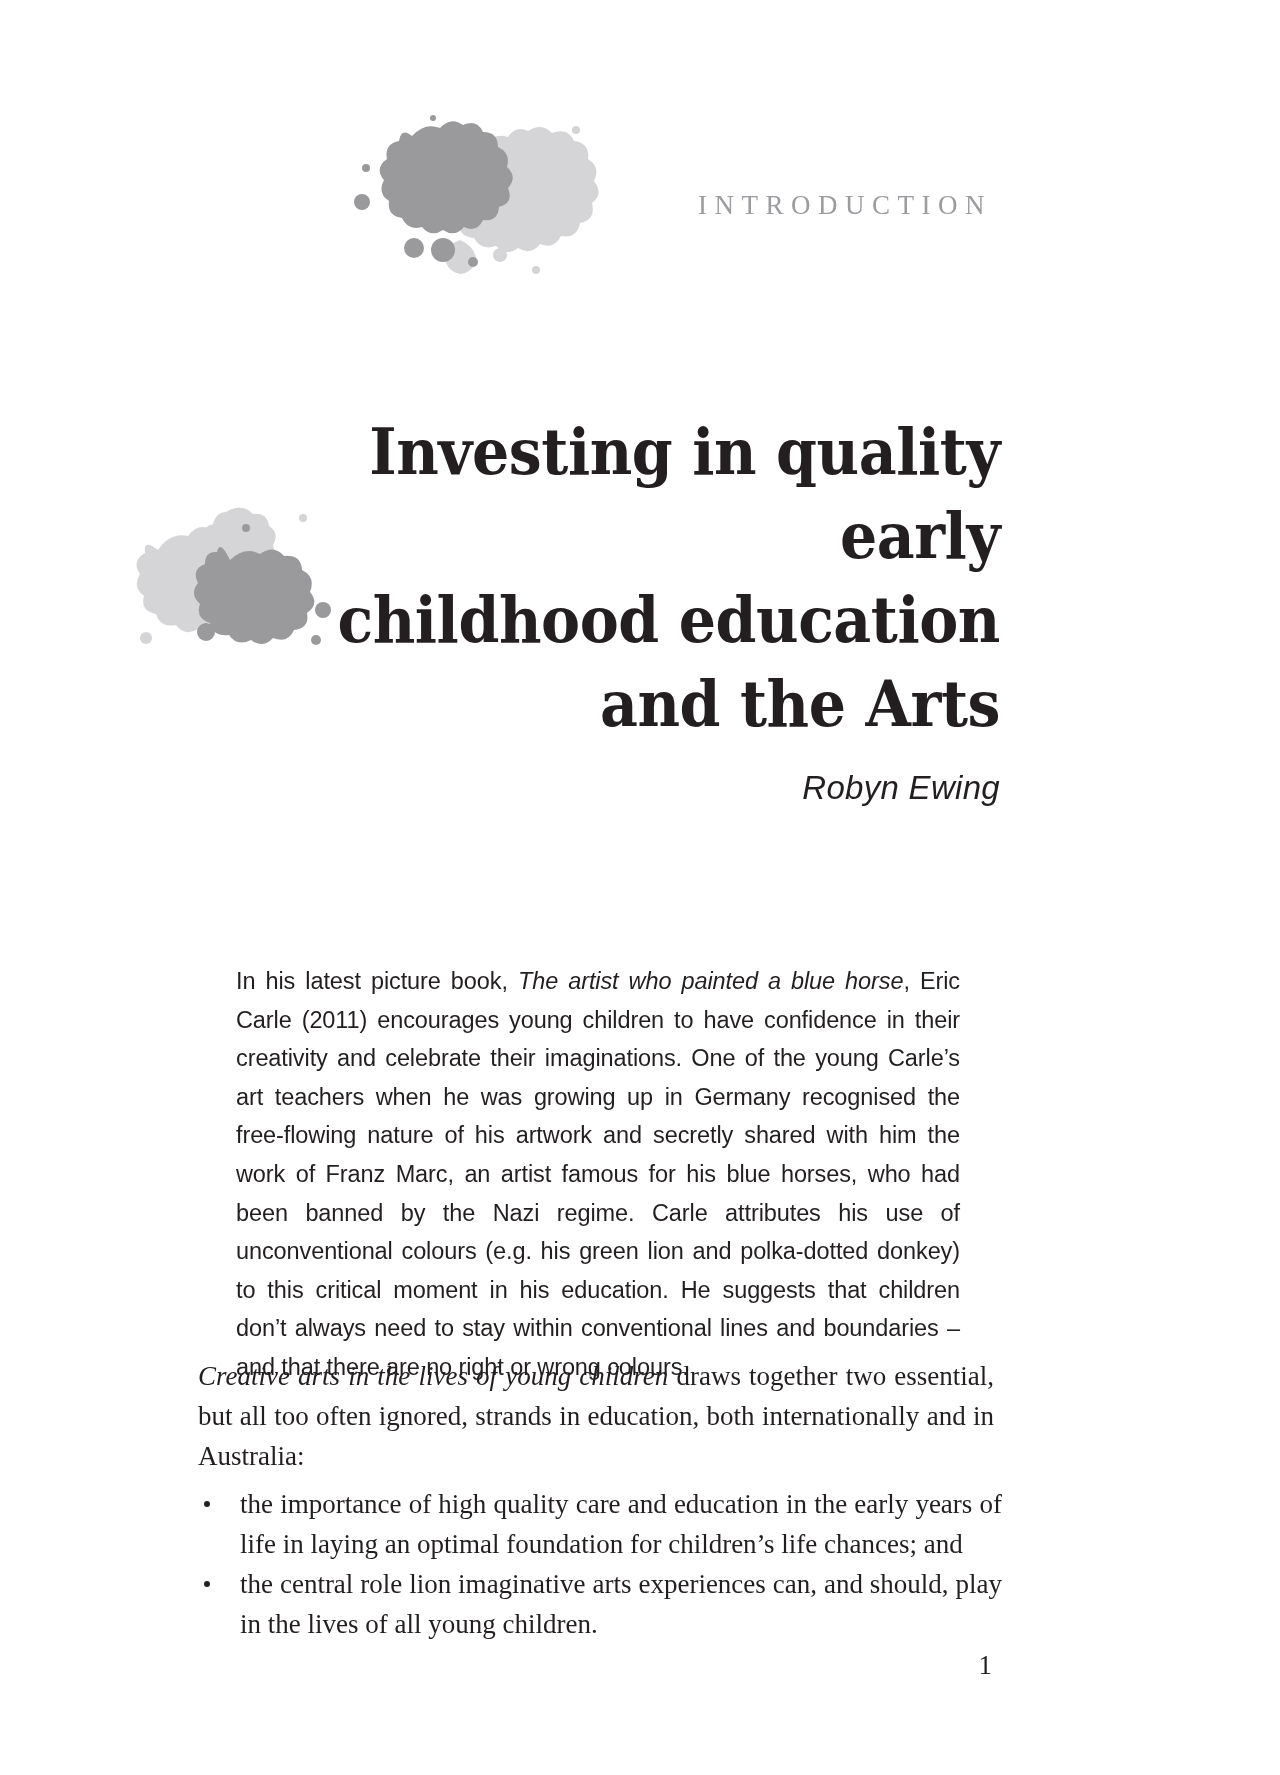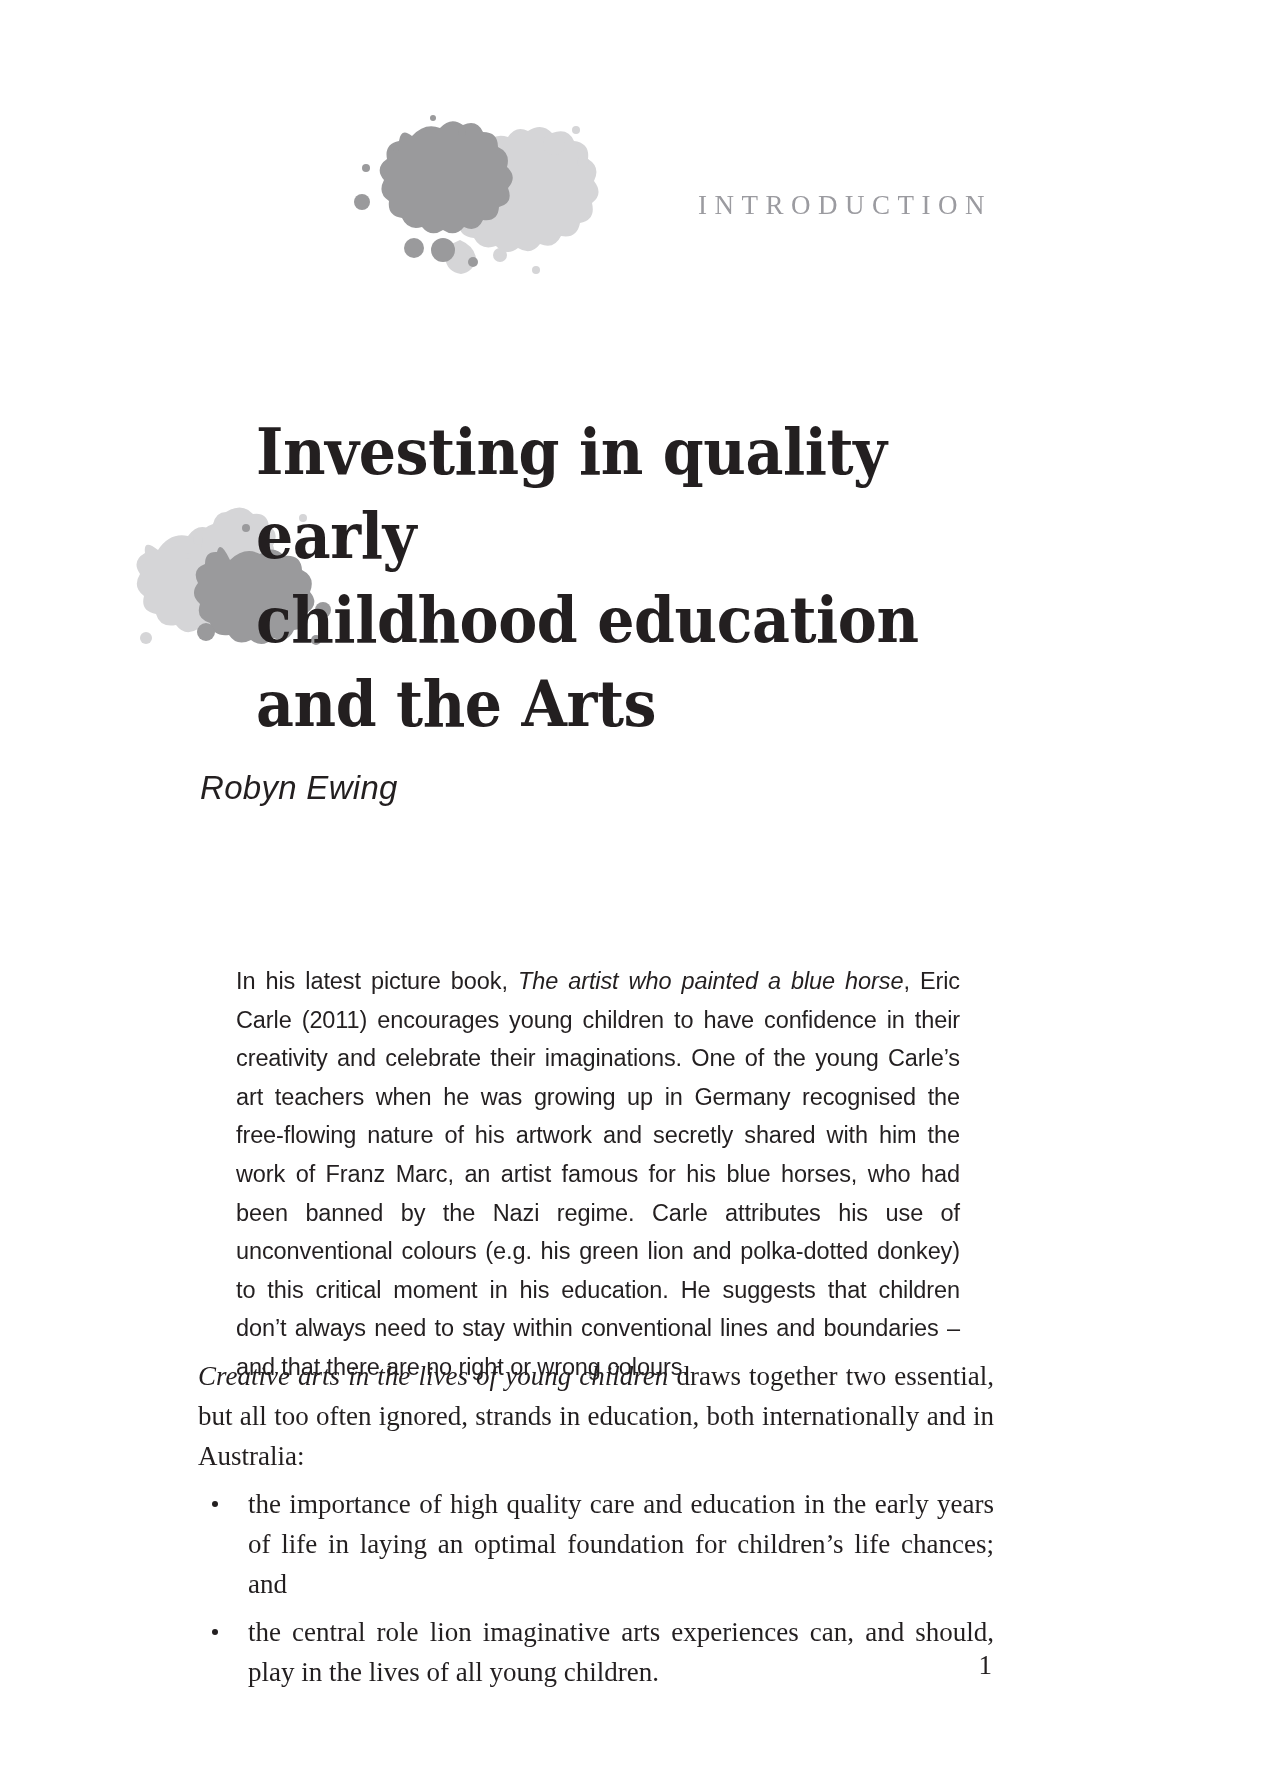--- a/index.html
+++ b/index.html
@@ -40,20 +40,21 @@
     font-weight: 400;
     white-space: nowrap;
   }
 
   
   .title-block {
     position: absolute;
     left: 200px;
     top: 410px;
     width: 800px;
+    text-align: right;
   }
   .doc-title {
     font-family: "DejaVu Serif", serif;
     font-weight: 700;
     font-size: 63px;
     line-height: 84px;
     letter-spacing: -0.5px;
     color: #231f20;
     margin: 0;
     transform: scaleX(0.93);
@@ -112,21 +113,21 @@
     padding: 0;
   }
   ul.bullets li {
     position: relative;
     font-family: "Liberation Serif", serif;
     font-size: 27px;
     line-height: 40px;
     text-align: justify;
     color: #231f20;
     padding-left: 50px;
-    margin: 8px;
+    margin: 0;
   }
   ul.bullets li .bullet-dot {
     position: absolute;
     left: 14px;
     top: 17px;
     width: 6px;
     height: 6px;
     background: #231f20;
     border-radius: 50%;
   }

